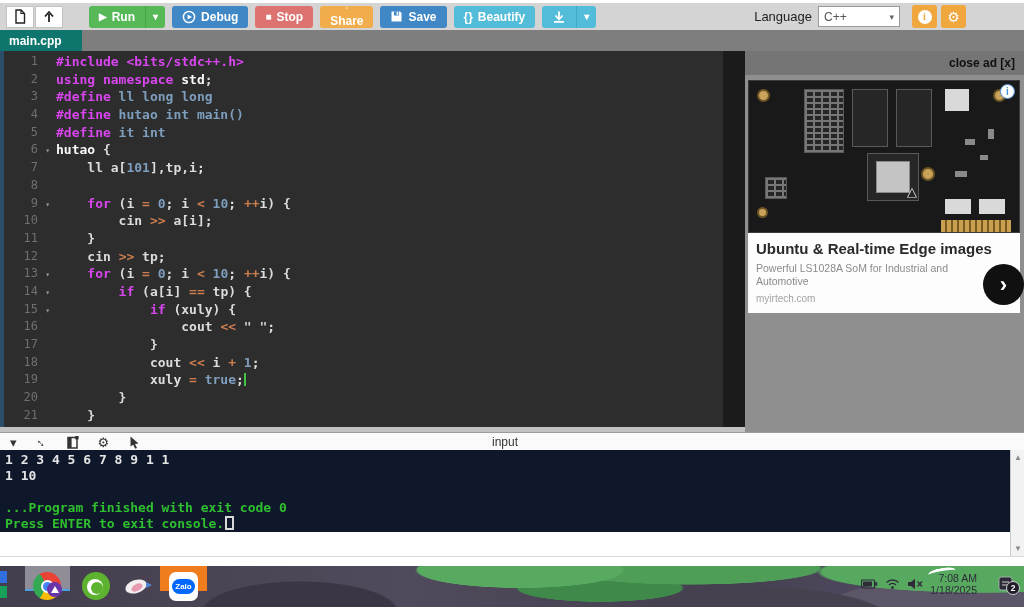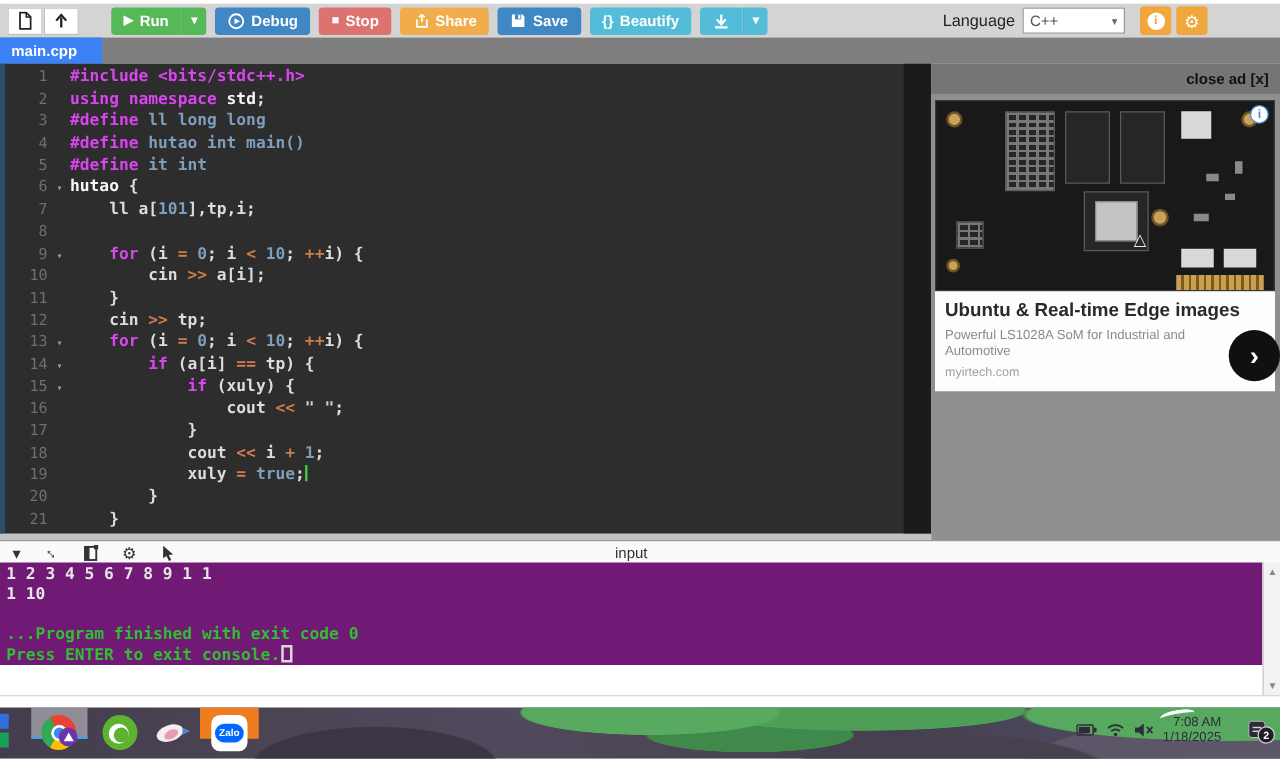--- a/index.html
+++ b/index.html
@@ -18,38 +18,38 @@
          display:inline-flex; align-items:center; gap:5px; padding:0 10px; margin-right:7px; cursor:pointer;
          font-family:"Liberation Sans",sans-serif; }
   .btn .gi { font-size:10px; line-height:1; }
   .grp { display:inline-flex; margin-right:7px; }
   .grp .btn { margin-right:0; }
   .run { background:#57b857; }
   .run-caret { background:#57b857; border-left:1px solid #47a447; border-radius:0 3px 3px 0; padding:0 7px; }
   .run-main { border-radius:3px 0 0 3px; }
   .blue { background:#3f87c5; }
   .red { background:#dd7370; }
-  .orange { background:#f1ad4c; }
+  .orange { background:#f1ad4c;flex-direction:column; }
   .lblue { background:#53bcd8; }
   .dl-caret { background:#53bcd8; border-left:1px solid #43a8c4; border-radius:0 3px 3px 0; padding:0 7px; }
   .dl-main { border-radius:3px 0 0 3px; }
   .tb-spacer { flex:1; }
   .lang-label { font-size:13px; color:#222; margin-right:6px; }
   .lang-select { width:82px; height:21px; background:#fff; border:1px solid #9a9a9a; font-size:12px;
                  color:#555; display:inline-flex; align-items:center; justify-content:space-between;
                  padding:0 5px; margin-right:8px; cursor:pointer; }
   .sq-btn { width:25px; height:23px; background:#f0a73e; border:none; border-radius:3px; margin-left:4px;
             color:#fff; display:inline-flex; align-items:center; justify-content:center; cursor:pointer; }
   .info-circle { width:14px; height:14px; border-radius:50%; background:#fff; color:#f0a73e;
                  font-size:10px; font-weight:bold; text-align:center; line-height:14px; font-family:"Liberation Serif",serif; }
   .gear-glyph { font-size:14px; line-height:1; }
 
   
   .tabbar { position:absolute; top:30px; left:0; width:1024px; height:21px; background:#7e7e7e; }
-  .tab { position:absolute; left:0; top:0; width:82px; height:21px; background:#3b82f6; color:#fff;
+  .tab { position:absolute; left:0; top:0; width:82px; height:21px; background:#0f766e; color:#fff;
          font-size:12px; font-weight:bold; display:flex; align-items:center; padding-left:9px; cursor:pointer; }
 
   
   .main { position:absolute; top:51px; left:0; width:1024px; height:381px; }
   .editor { position:absolute; left:0; top:0; width:745px; height:376px; background:#2d2d2d;
             overflow:hidden; padding-top:2px; cursor:text; }
   .editor-edge { position:absolute; left:0; top:0; width:4px; height:376px; background:#2b4e6b; }
   .editor-scrollstrip { position:absolute; left:723px; top:0; width:22px; height:376px; background:#1b1b1b; }
   .code-line { display:flex; height:17.7px; line-height:17.7px; white-space:pre;
                font-family:"DejaVu Sans Mono", monospace; font-size:13px; font-weight:bold; }
@@ -90,21 +90,21 @@
             background:#101010; color:#fff; display:flex; align-items:center; justify-content:center;
             font-size:22px; font-weight:bold; cursor:pointer; }
 
   
   .chead { position:absolute; top:432px; left:0; width:1024px; height:18px; background:#fafafa;
            border-top:1px solid #9c9c9c; }
   .chead-icons { position:absolute; left:10px; top:0; height:18px; display:flex; align-items:center; gap:19px; }
   .chicon { color:#333; font-size:12px; line-height:1; cursor:pointer; display:inline-flex; align-items:center; }
   .expand-glyph { display:inline-block; transform:rotate(45deg); font-weight:bold; }
   .chead-label { position:absolute; left:0; top:2px; width:1010px; text-align:center; font-size:12px; color:#333; }
-  .console { position:absolute; top:450px; left:0; width:1010px; height:82px; background:#701a75;
+  .console { position:absolute; top:450px; left:0; width:1010px; height:82px; background:#0f172a;
              font-family:"DejaVu Sans Mono", monospace; font-size:13px; font-weight:bold;
              padding:2px 0 0 5px; cursor:text; }
   .c-line { height:16px; line-height:16px; white-space:pre; color:#e5e5e5; }
   .c-green { color:#2fbf2f; }
   .c-cursor { display:inline-block; width:9px; height:14px; border:2px solid #d8d8d8; vertical-align:-2px; margin-left:1px; }
   .cscroll { position:absolute; top:450px; left:1010px; width:14px; height:106px; background:#f2f2f2;
              border-left:1px solid #c9c9c9; }
   .cs-arrow { position:absolute; left:0; width:14px; text-align:center; font-size:8px; color:#8a8a8a; cursor:pointer; }
 
   

